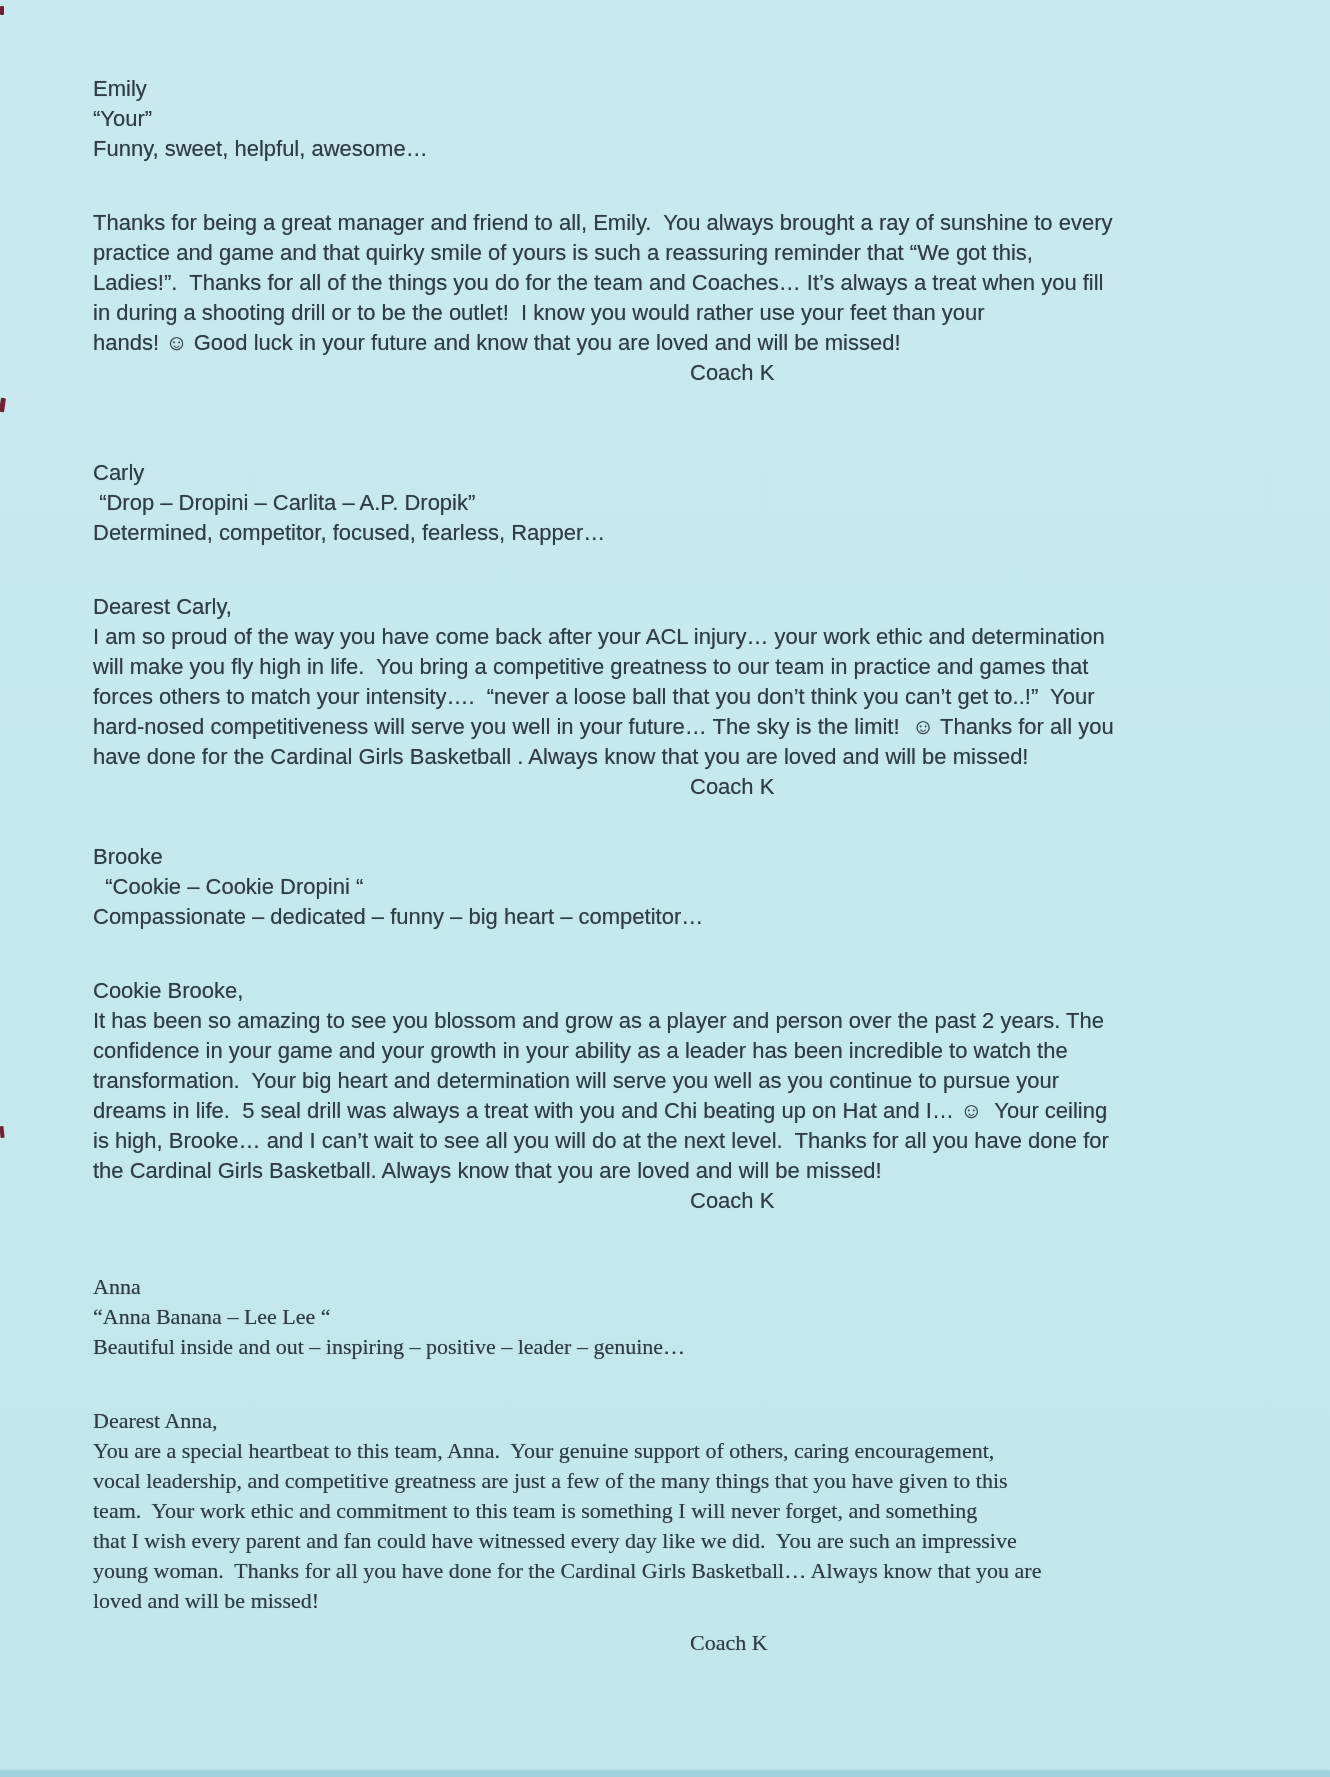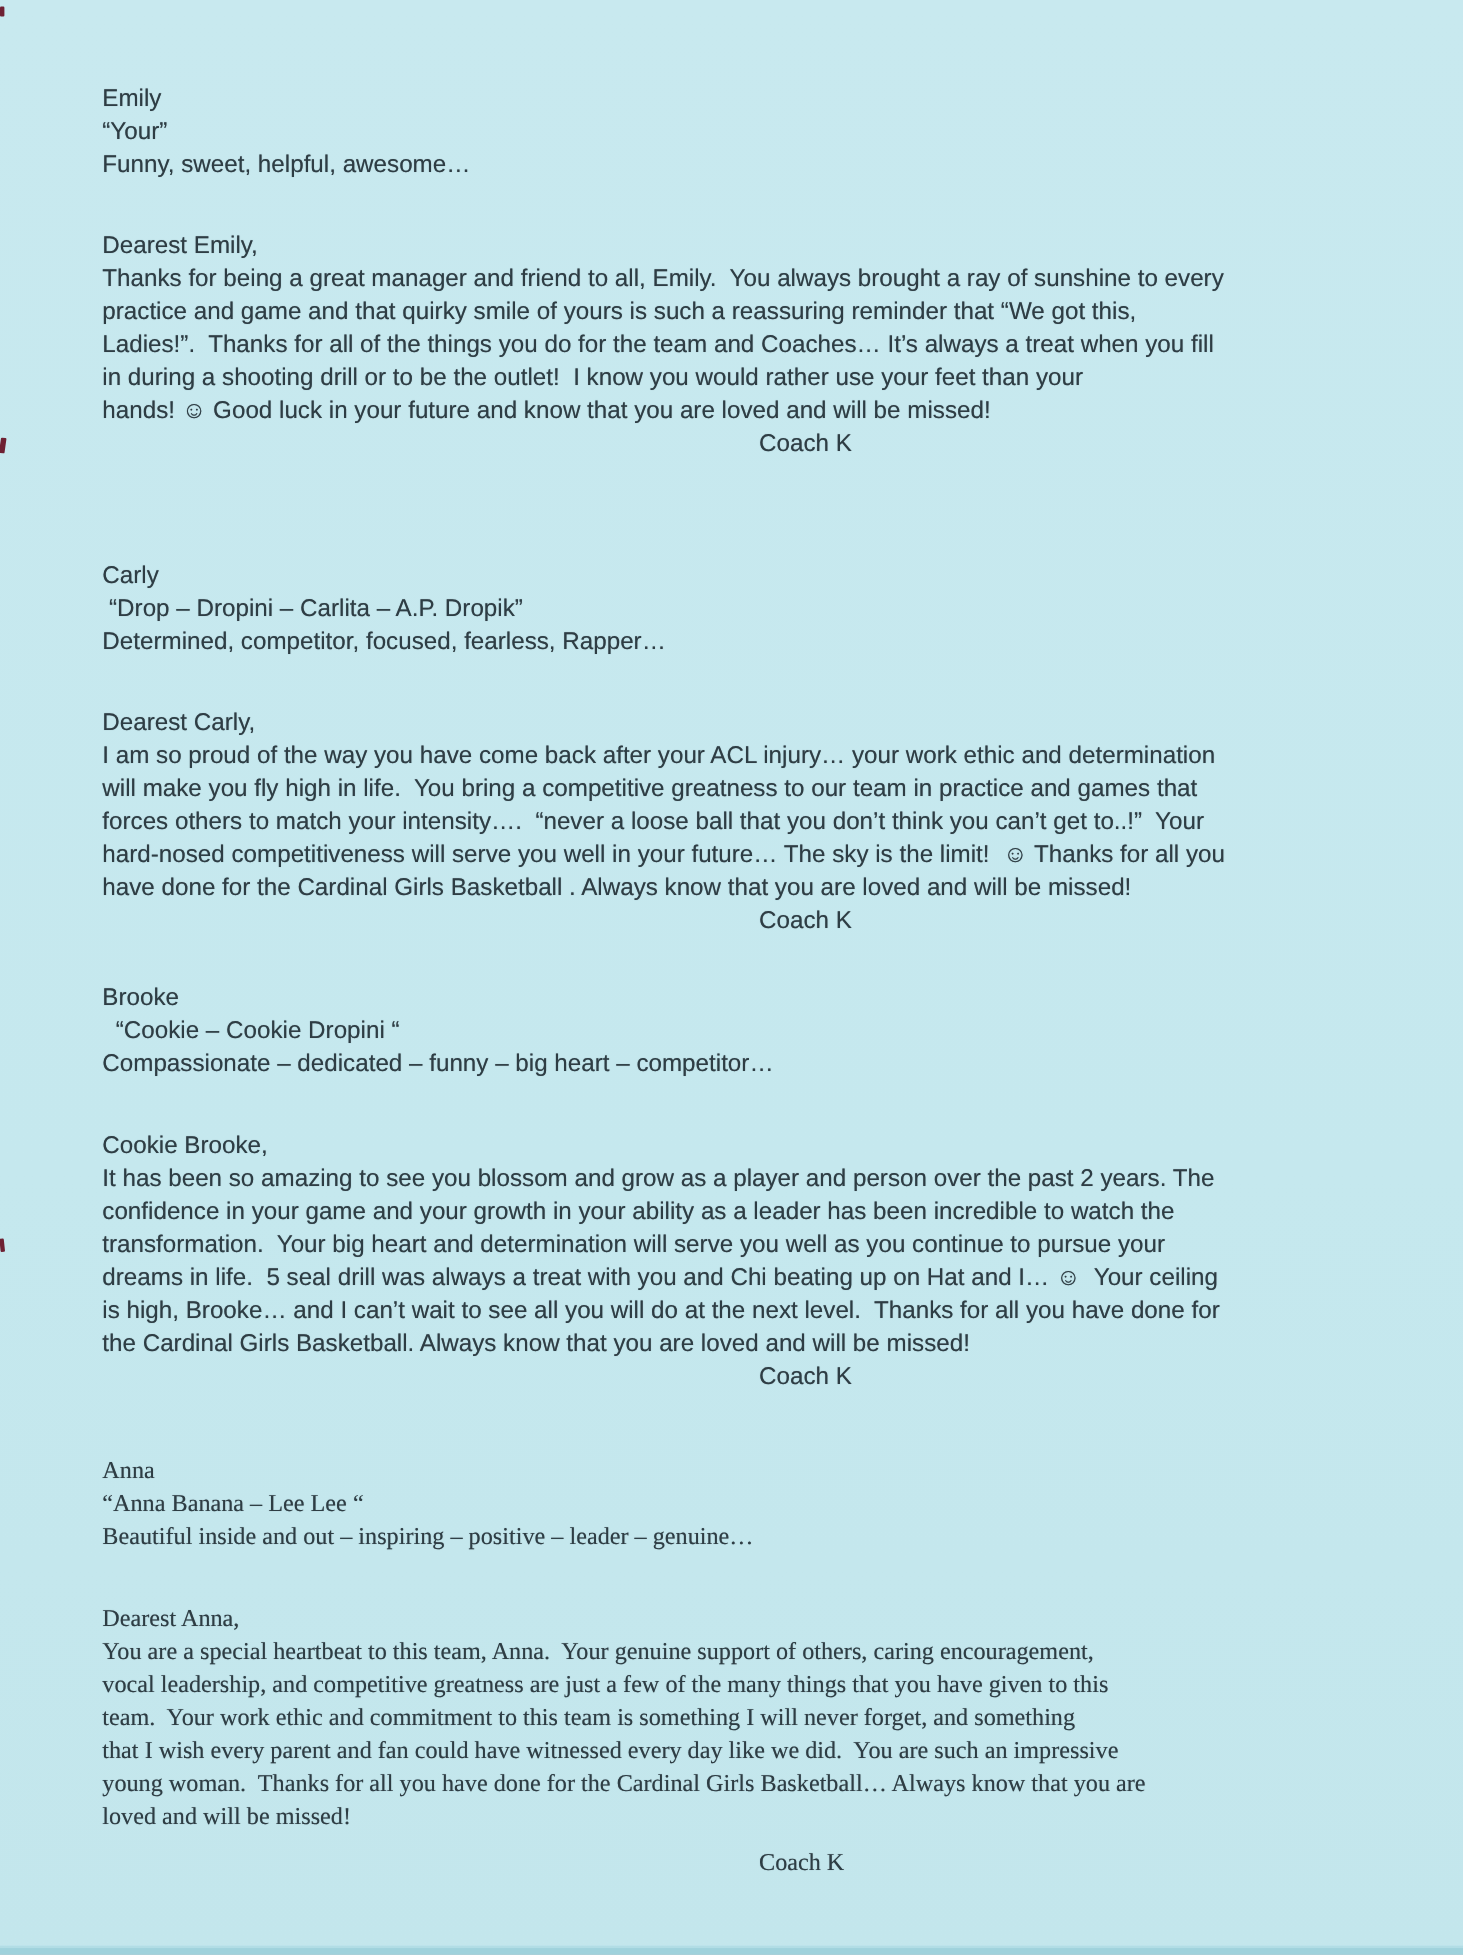--- a/index.html
+++ b/index.html
@@ -19,21 +19,21 @@
   }
   .content {
     padding: 74px 60px 0 93px;
     max-width: 1180px;
   }
   p { margin: 0; }
   .entry .hdr p { white-space: pre-wrap; }
   .entry .letter { margin-top: 44px; }
   .entry .letter .body { white-space: pre-wrap; }
   .entry .letter .signature { margin-left: 597px; }
-  .entry + .entry { margin-top: 90px; }
+  .entry + .entry { margin-top: 70px; }
   .entry.e3 { margin-top: 40px; }
   .entry.e4 { margin-top: 56px; font-family: Liberation Serif, serif; }
   .entry.e4 .signature { margin-top: 12px; }
   .edge-strip {
     position: absolute;
     left: 0; right: 0; bottom: 0;
     height: 6px;
     background: #9fd2dc;
     border-top: 2px solid #b2dde5;
   }
@@ -52,21 +52,20 @@
 <div class="page">
   <div class="content">
 
     <section class="entry e1">
       <div class="hdr">
         <p>Emily</p>
         <p>“Your”</p>
         <p>Funny, sweet, helpful, awesome…</p>
       </div>
       <div class="letter">
-        <p class="salutation">Dearest Emily,</p>
         <p class="body">Thanks for being a great manager and friend to all, Emily.  You always brought a ray of sunshine to every
 practice and game and that quirky smile of yours is such a reassuring reminder that “We got this,
 Ladies!”.  Thanks for all of the things you do for the team and Coaches… It’s always a treat when you fill
 in during a shooting drill or to be the outlet!  I know you would rather use your feet than your
 hands! ☺ Good luck in your future and know that you are loved and will be missed!</p>
         <p class="signature">Coach K</p>
       </div>
     </section>
 
     <section class="entry e2">

